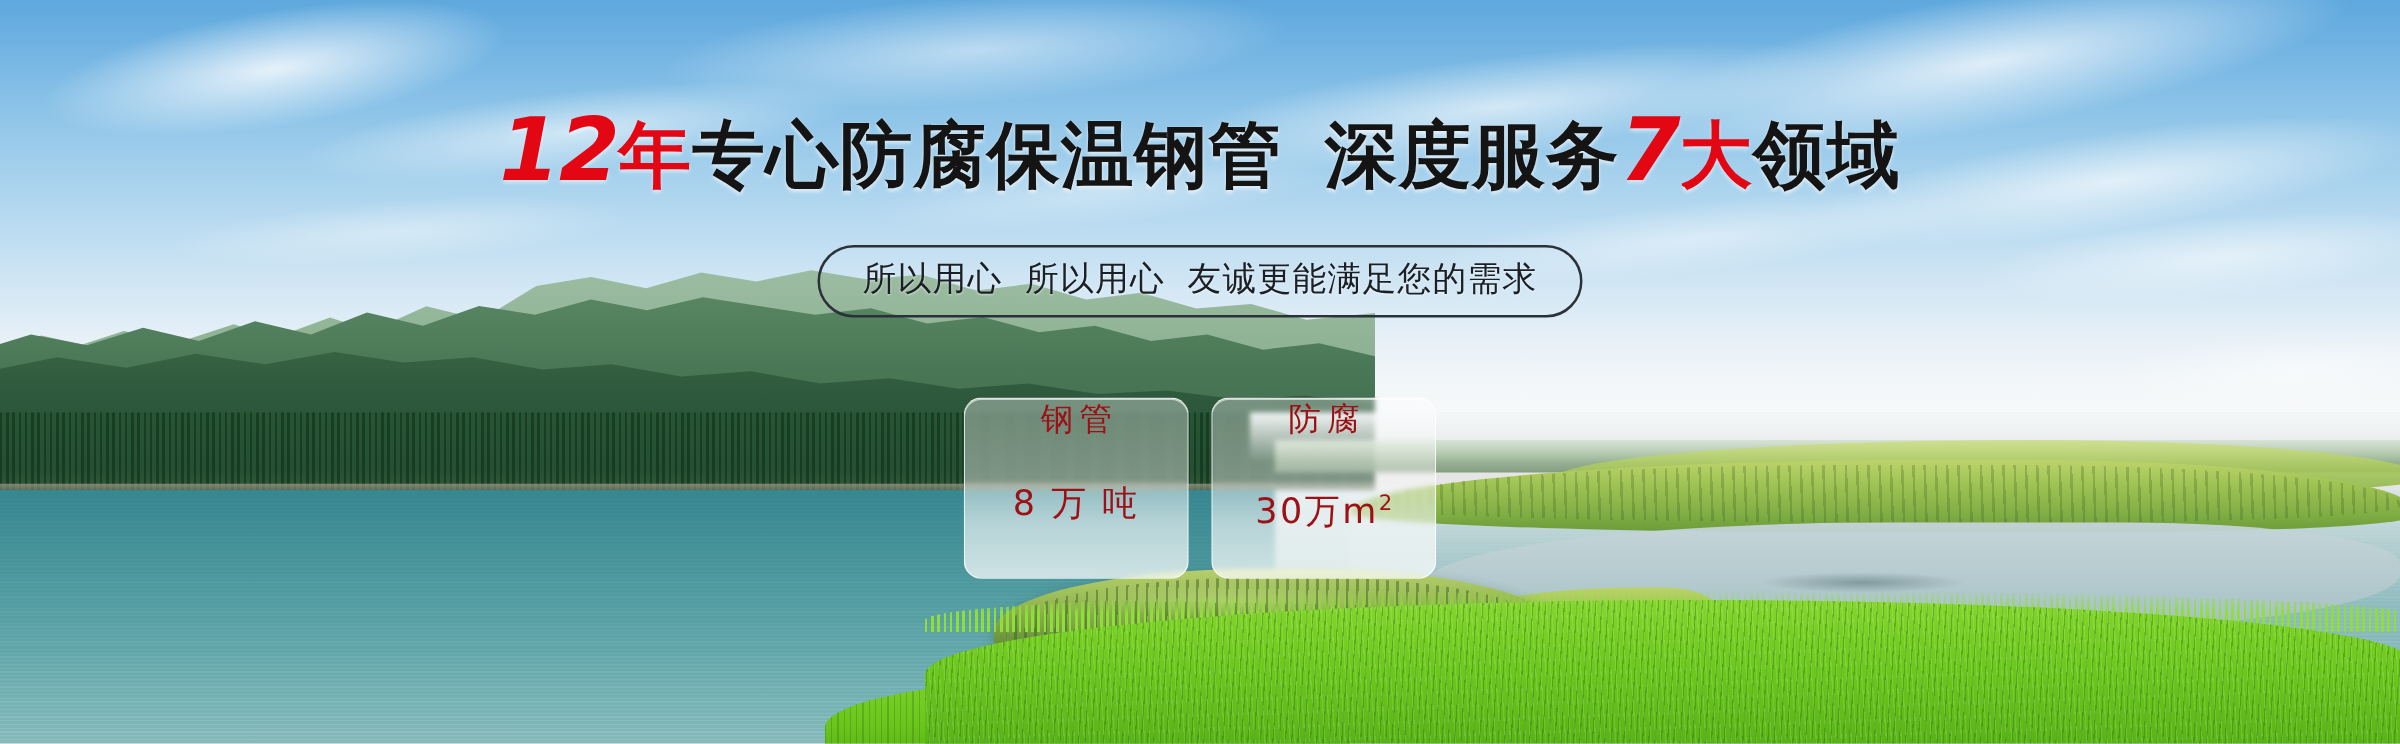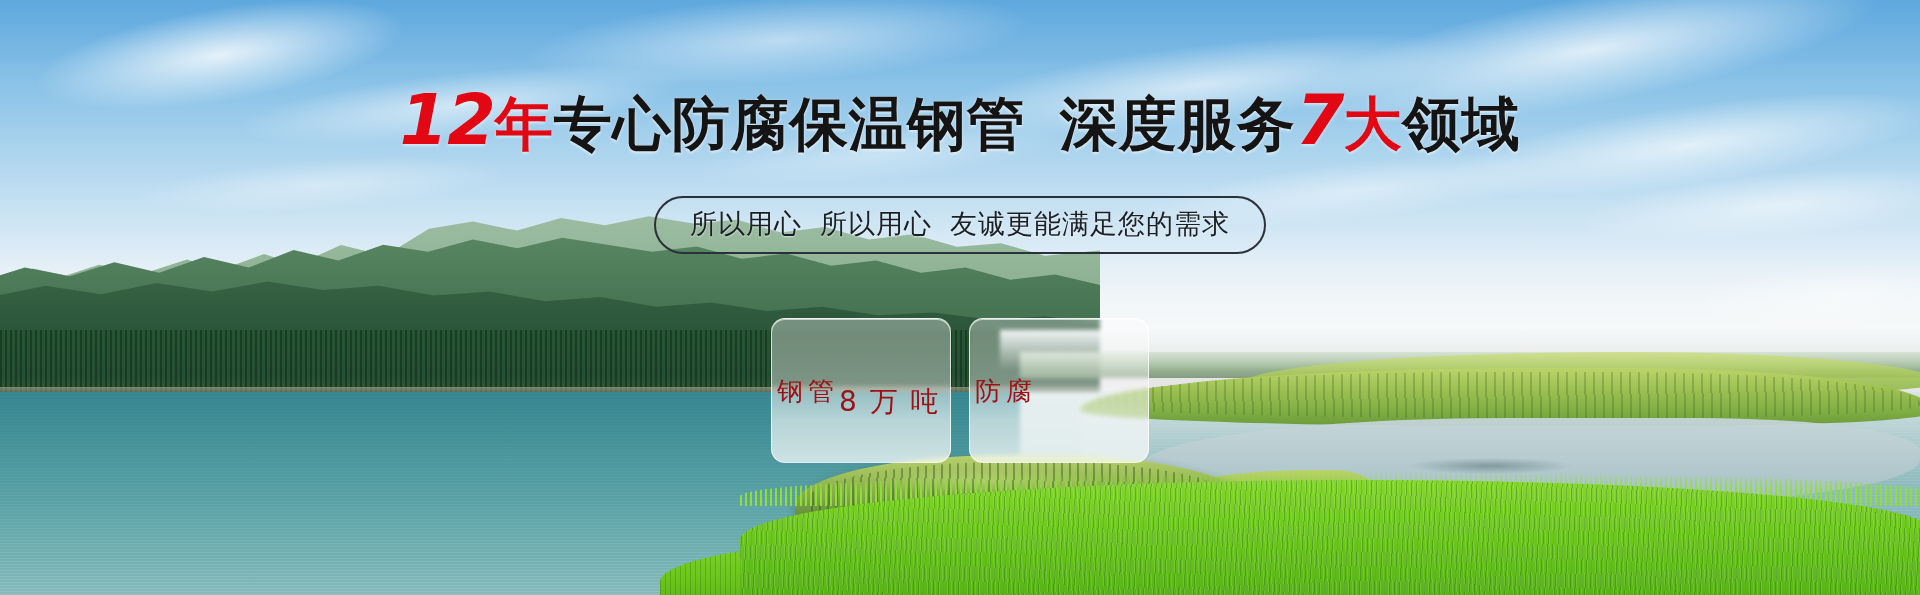--- a/index.html
+++ b/index.html
@@ -291,36 +291,36 @@
     border-radius: 14px;
     border: 1px solid rgba(255,255,255,.75);
     background: linear-gradient(to bottom,
         rgba(255,255,255,.34) 0%,
         rgba(255,255,255,.42) 45%,
         rgba(255,255,255,.62) 70%,
         rgba(255,255,255,.72) 100%);
     -webkit-backdrop-filter: blur(2px);
     backdrop-filter: blur(2px);
     display: flex;
-    flex-direction: row;
+    flex-direction: column;
     align-items: center;
     justify-content: flex-start;
     box-shadow: inset 0 1px 0 rgba(255,255,255,.6);
   }
   .card-title {
     font-size: 26px;
     line-height: 34px;
     letter-spacing: 5px;
     text-indent: 5px;
     color: #9d1016;
     font-weight: normal;
     white-space: nowrap;
   }
   .card-value {
-    margin-top: 22px;
+    margin-top: 32px;
     font-size: 28px;
     line-height: 36px;
     letter-spacing: 2px;
     color: #9d1016;
     white-space: nowrap;
   }
   .card-value sup {
     font-size: 17px;
     vertical-align: super;
     letter-spacing: 0;
@@ -389,18 +389,21 @@
 
       <div class="card">
         <div class="card-title">钢管</div>
         <div class="card-value">
           <span>8 万 吨</span>
         </div>
       </div>
 
       <div class="card">
         <div class="card-title">防腐</div>
+        <div class="card-value">
+          <span>30万m</span><sup>2</sup>
+        </div>
       </div>
 
 
     </div>
   </div>
 </div>
 
 </body></html>

